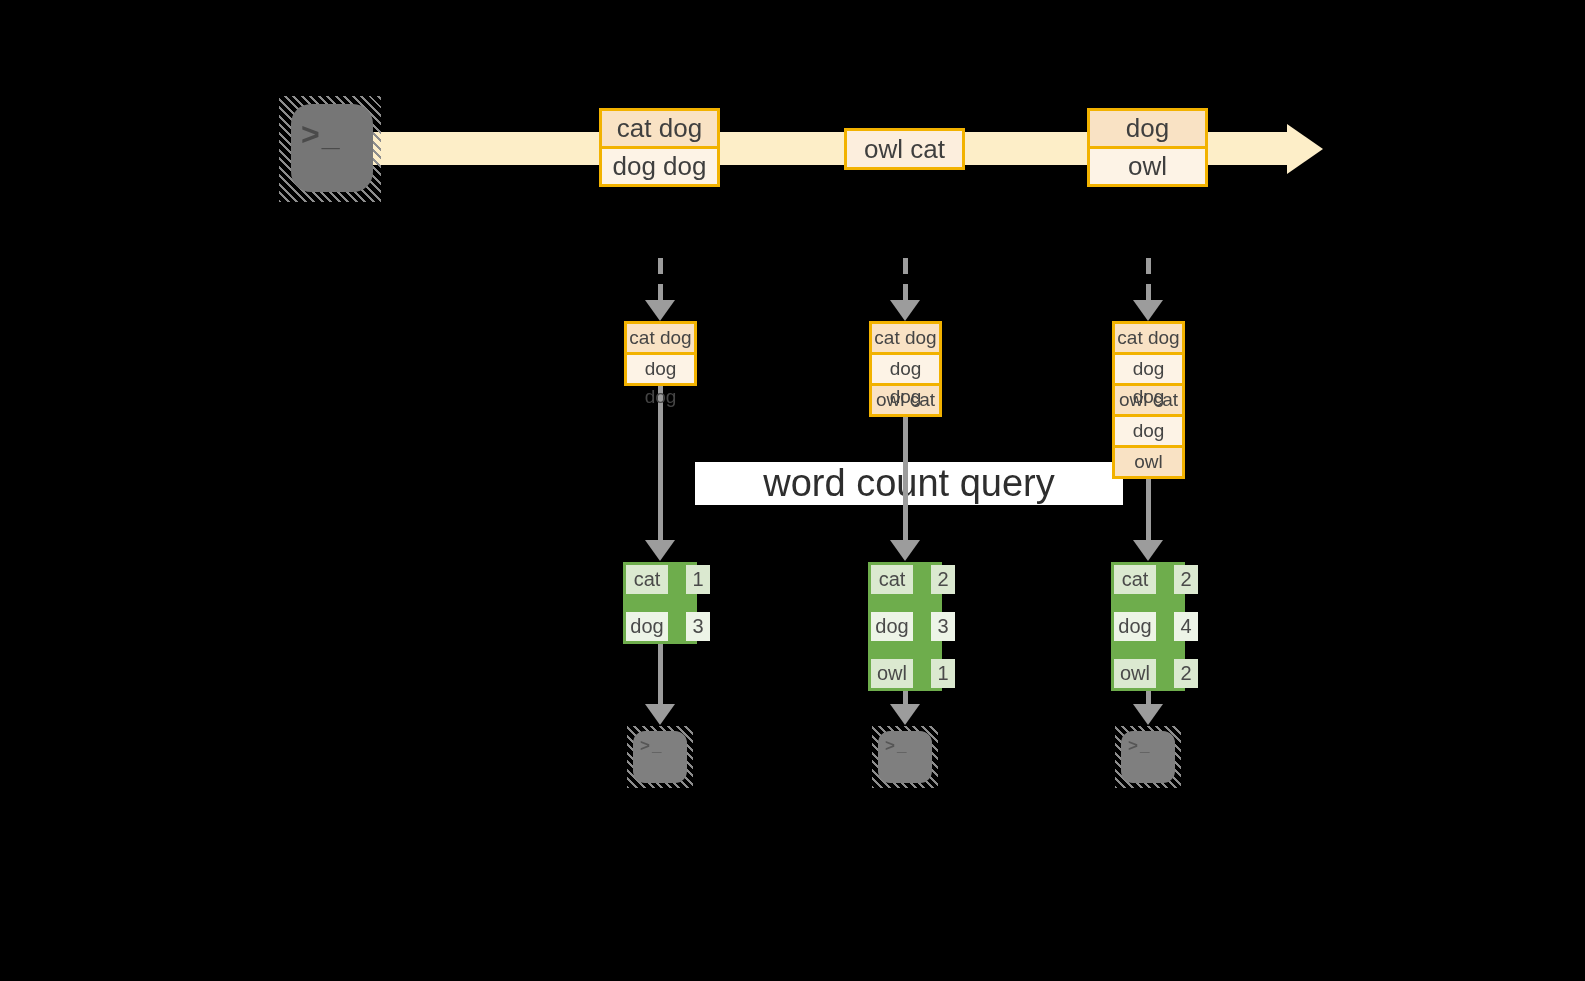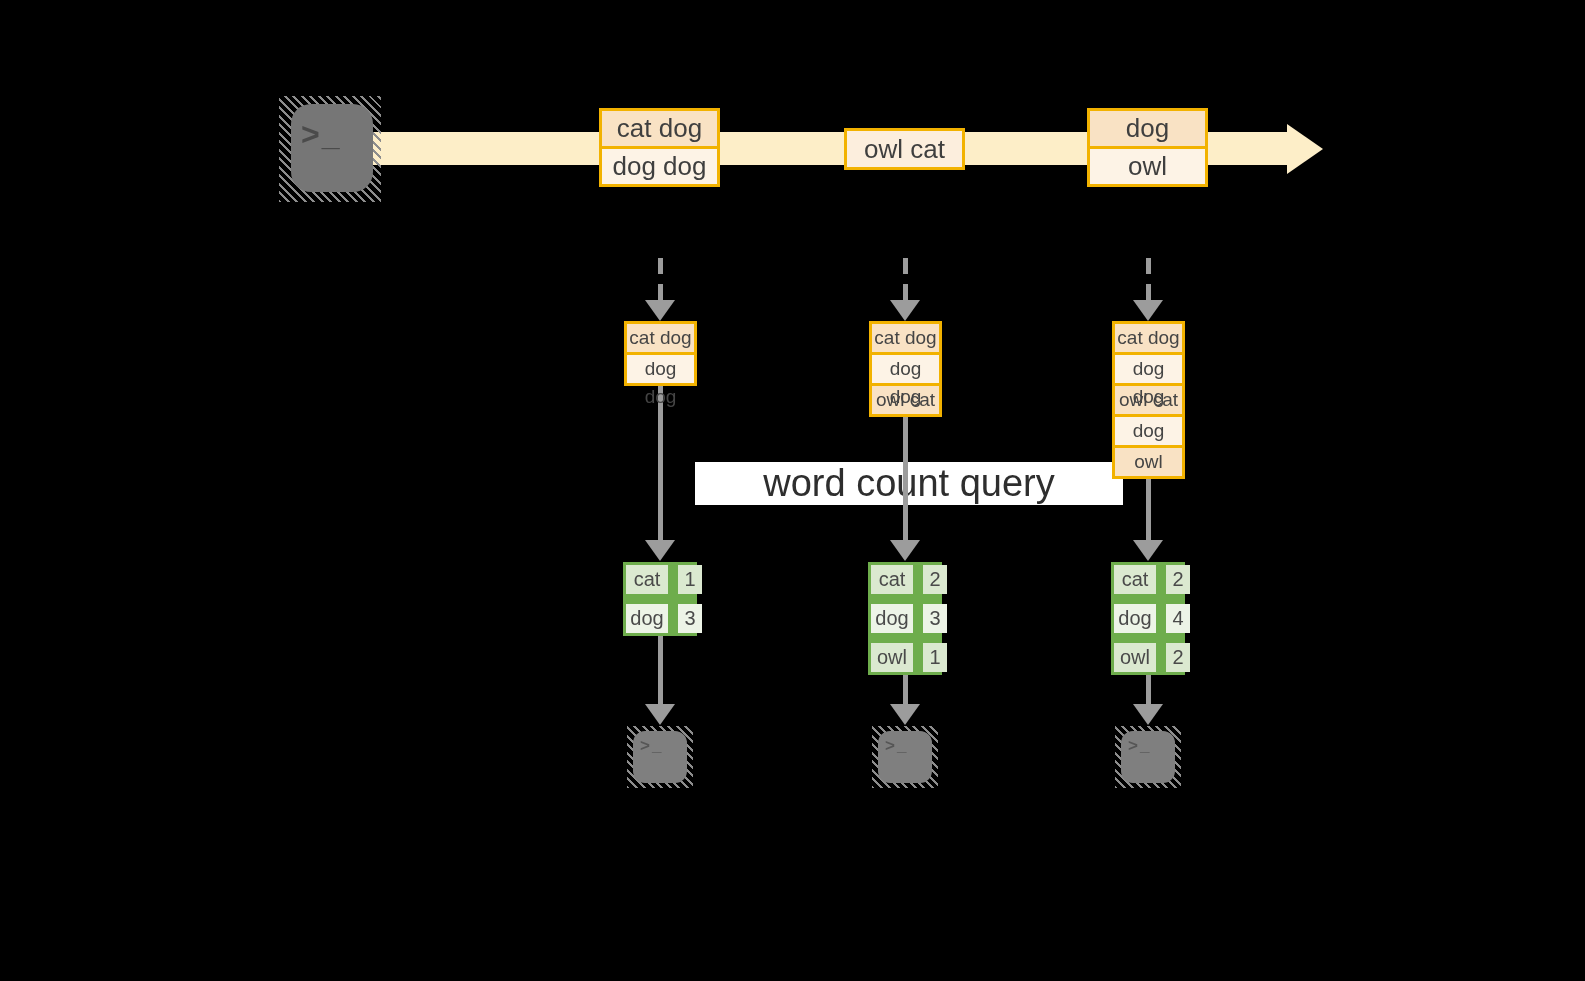--- a/index.html
+++ b/index.html
@@ -46,21 +46,21 @@
   .buffer-row:nth-child(odd){background:#F9E2C4;}
   .buffer-row:nth-child(even){background:#FDF3E6;}
 
   
   .query-band{left:695px;top:462px;width:428px;height:43px;background:#FFFFFF;z-index:1;
               display:flex;align-items:center;justify-content:center;}
   .query-label{position:relative;z-index:4;font-size:38px;color:#2e2e2e;white-space:nowrap;}
 
   
   .count-table{width:74px;border:3px solid #6EAD4C;box-sizing:border-box;background:#6EAD4C;
-               display:grid;grid-template-columns:42px 24px;gap:10px;z-index:3;}
+               display:grid;grid-template-columns:42px 24px;gap:18px;z-index:3;}
   .count-cell{height:29px;line-height:29px;text-align:center;font-size:20px;color:#4a4a4a;}
   .row-a{background:#DBE9D0;}
   .row-b{background:#EDF4E7;}
 </style>
 </head>
 <body>
 
 <div id="canvas">
 
   <div class="abs stream-band"></div>

